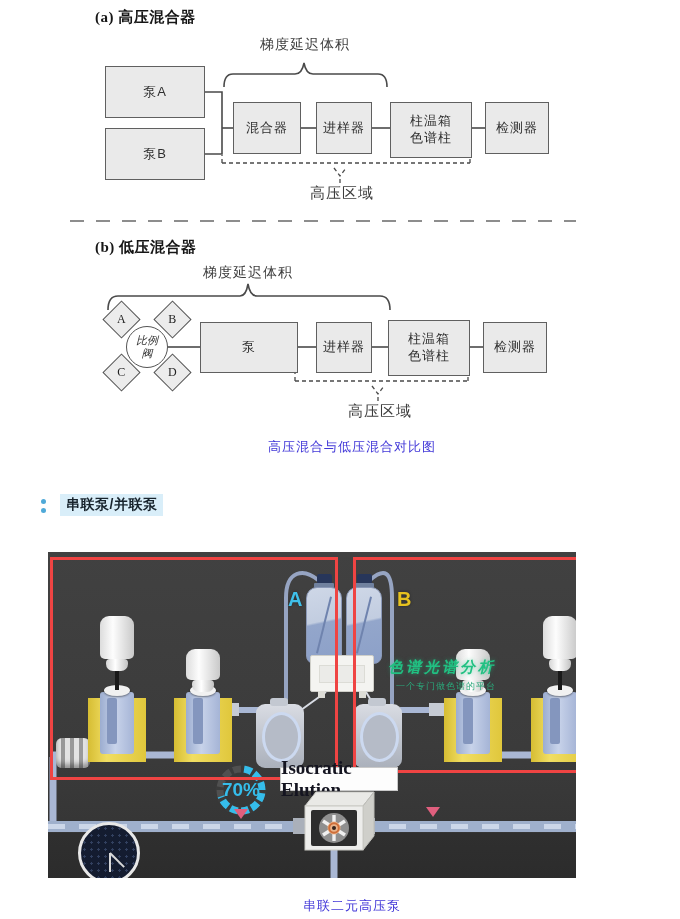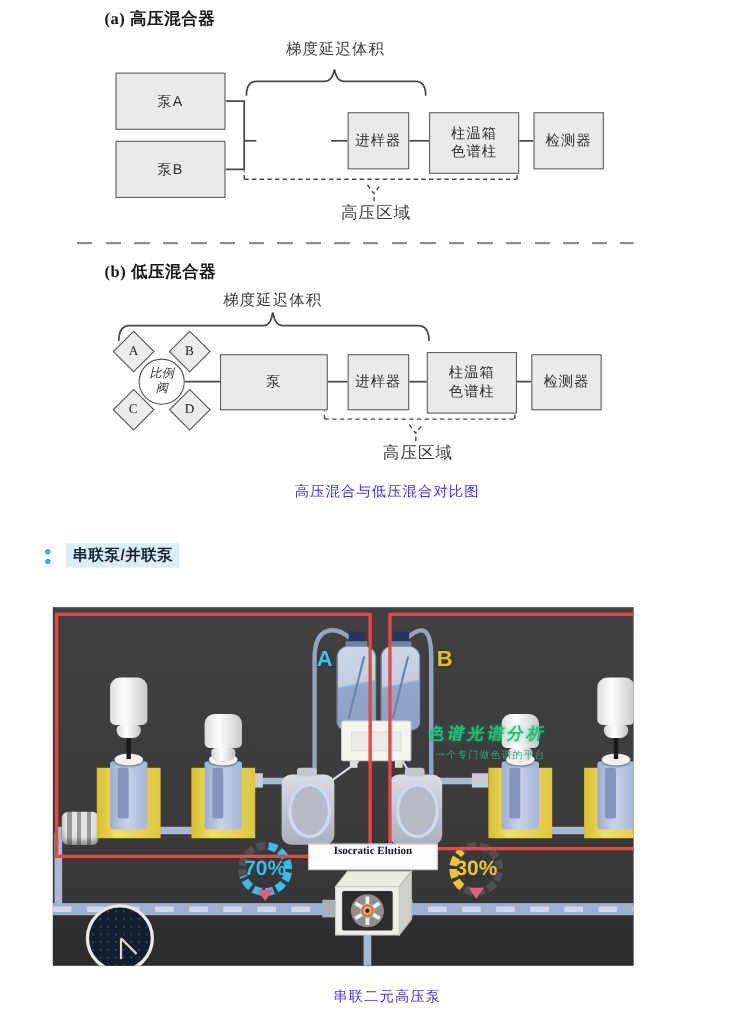--- a/index.html
+++ b/index.html
@@ -48,21 +48,21 @@
   .bottle .bbody{position:absolute;left:0;top:13px;width:36px;height:77px;border-radius:11px 11px 8px 8px;background:linear-gradient(168deg,#ced7e7 0%,#c2cde0 44%,#93a6cb 47%,#8ca0c8 100%);border:1px solid #8b99b8;box-sizing:border-box;}
   .bottle .dip{position:absolute;left:17px;top:22px;width:2px;height:58px;background:#6f83ae;transform:rotate(14deg);}
   .blabel{position:absolute;z-index:2;font-size:20px;font-weight:bold;letter-spacing:1px;text-shadow:0 0 3px rgba(0,0,0,.4);}
   .degasser{position:absolute;left:262px;top:103px;width:64px;height:37px;background:#f4f4f1;border:1px solid #cfcfc9;border-radius:2px;z-index:2;box-sizing:border-box;}
   .degasser::before{content:"";position:absolute;left:8px;top:9px;right:8px;bottom:8px;background:#ebebe8;border:1px solid #dcdcd6;}
   .degasser .leg1,.degasser .leg2{position:absolute;bottom:-7px;width:7px;height:7px;background:#dddDD7;background:#ddddd7;}
   .degasser .leg1{left:7px;}
   .degasser .leg2{right:7px;}
   .wmark1{position:absolute;z-index:4;font-size:15px;font-weight:bold;font-style:italic;letter-spacing:3px;color:#21c082;text-shadow:0 0 4px rgba(33,192,130,.55);}
   .wmark2{position:absolute;z-index:4;font-size:9px;letter-spacing:1px;color:#2aa87a;}
-  .banner{position:absolute;left:232px;top:215px;width:118px;height:24px;background:#fdfdfd;border:1px solid #c9c9c9;z-index:4;display:flex;align-items:flex-start;justify-content:center;font-family:"Liberation Serif","DejaVu Serif",serif;font-weight:bold;font-size:10px;color:#141420;box-sizing:border-box;}
+  .banner{position:absolute;left:232px;top:215px;width:118px;height:24px;background:#fdfdfd;border:1px solid #c9c9c9;z-index:4;display:flex;align-items:center;justify-content:center;font-family:"Liberation Serif","DejaVu Serif",serif;font-weight:bold;font-size:19px;color:#141420;box-sizing:border-box;}
   .dialwrap{position:absolute;width:56px;height:56px;z-index:2;}
   .dialwrap .dtext{position:absolute;left:0;top:0;width:56px;height:56px;display:flex;align-items:center;justify-content:center;font-size:19px;font-weight:bold;}
   .arrowdown{position:absolute;width:0;height:0;border-left:7px solid transparent;border-right:7px solid transparent;border-top:10px solid #e05f7e;z-index:4;}
   .cubewrap{position:absolute;left:250px;top:238px;z-index:4;}
   .clock{position:absolute;left:30px;top:270px;width:62px;height:62px;border-radius:50%;background-color:#141c30;background-image:radial-gradient(circle,#32405f 1px,transparent 1.3px);background-size:7px 7px;border:3px solid #e8e8e8;z-index:2;box-sizing:border-box;}
   .clock .n{position:absolute;left:28px;top:28px;width:2px;background:#d9d9d9;transform-origin:1px 0;}
 </style>
 </head>
 <body>
 
@@ -107,20 +107,23 @@
   </svg>
 
   <div class="dtitle" style="left:95px;top:8px;">(a) 高压混合器</div>
   <div class="dlabel" style="left:245px;top:36px;width:120px;">梯度延迟体积</div>
 
   <div class="dbox" style="left:105px;top:66px;width:100px;height:52px;">
       <span>泵A</span>
     </div>
   <div class="dbox" style="left:105px;top:128px;width:100px;height:52px;">
       <span>泵B</span>
+    </div>
+  <div class="dbox" style="left:233px;top:102px;width:68px;height:52px;">
+      <span>混合器</span>
     </div>
   <div class="dbox" style="left:316px;top:102px;width:56px;height:52px;">
       <span>进样器</span>
     </div>
   <div class="dbox" style="left:390px;top:102px;width:82px;height:56px;">
     <span>柱温箱</span>
     <span>色谱柱</span>
   </div>
   <div class="dbox" style="left:485px;top:102px;width:64px;height:52px;">
       <span>检测器</span>
@@ -277,28 +280,20 @@
       <div class="n" style="height:19px;transform:rotate(0deg);"></div>
     </div>
 
     <div class="dialwrap" style="left:165px;top:210px;">
       <svg width="56" height="56" viewBox="0 0 56 56">
         <circle cx="28" cy="28" r="21" fill="none" stroke="#505050" stroke-width="7"></circle>
         <circle cx="28" cy="28" r="21" fill="none" stroke="#35bdeb" stroke-width="7" pathLength="100" stroke-dasharray="70 30" transform="rotate(-90 28 28)"></circle>
         <circle cx="28" cy="28" r="21" fill="none" stroke="#3b3b3b" stroke-width="9" pathLength="100" stroke-dasharray="2.4 5.93" transform="rotate(-90 28 28)"></circle>
       </svg>
       <div class="dtext" style="color:#35bdeb;">70%</div>
-    </div>
-    <div class="dialwrap" style="left:357px;top:210px;">
-      <svg width="56" height="56" viewBox="0 0 56 56">
-        <circle cx="28" cy="28" r="21" fill="none" stroke="#505050" stroke-width="7"></circle>
-        <circle cx="28" cy="28" r="21" fill="none" stroke="#edc531" stroke-width="7" pathLength="100" stroke-dasharray="30 70" transform="rotate(125 28 28)"></circle>
-        <circle cx="28" cy="28" r="21" fill="none" stroke="#3b3b3b" stroke-width="9" pathLength="100" stroke-dasharray="2.4 5.93" transform="rotate(-90 28 28)"></circle>
-      </svg>
-      <div class="dtext" style="color:#edc531;">30%</div>
     </div>
     <div class="arrowdown" style="left:186px;top:257px;"></div>
     <div class="arrowdown" style="left:378px;top:255px;"></div>
 
     <div class="redframe" style="left:2px;top:5px;width:288px;height:223px;"></div>
     <div class="redframe" style="left:305px;top:5px;width:272px;height:216px;"></div>
 
     <div class="banner">
         <span>Isocratic Elution</span>
       </div>

